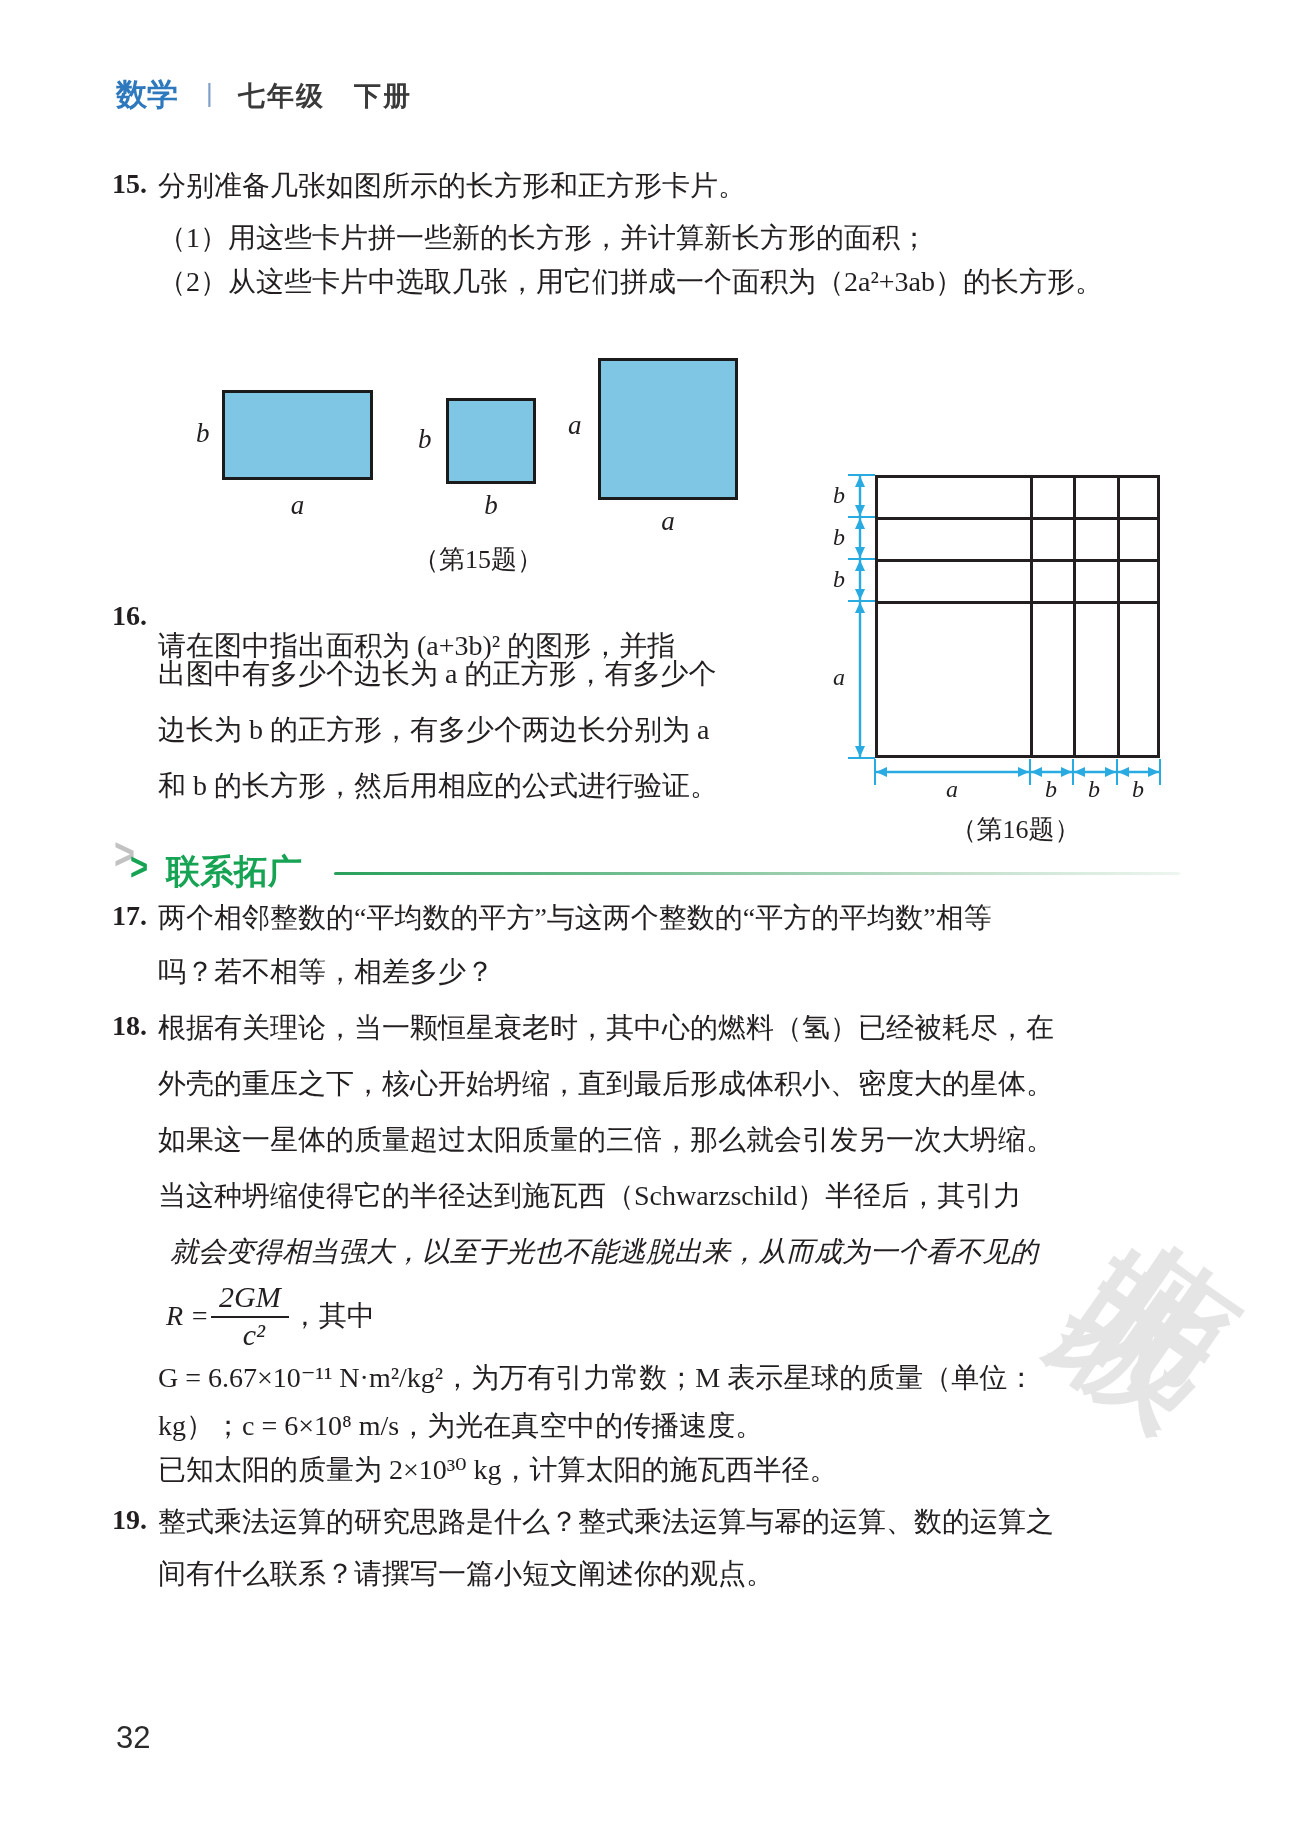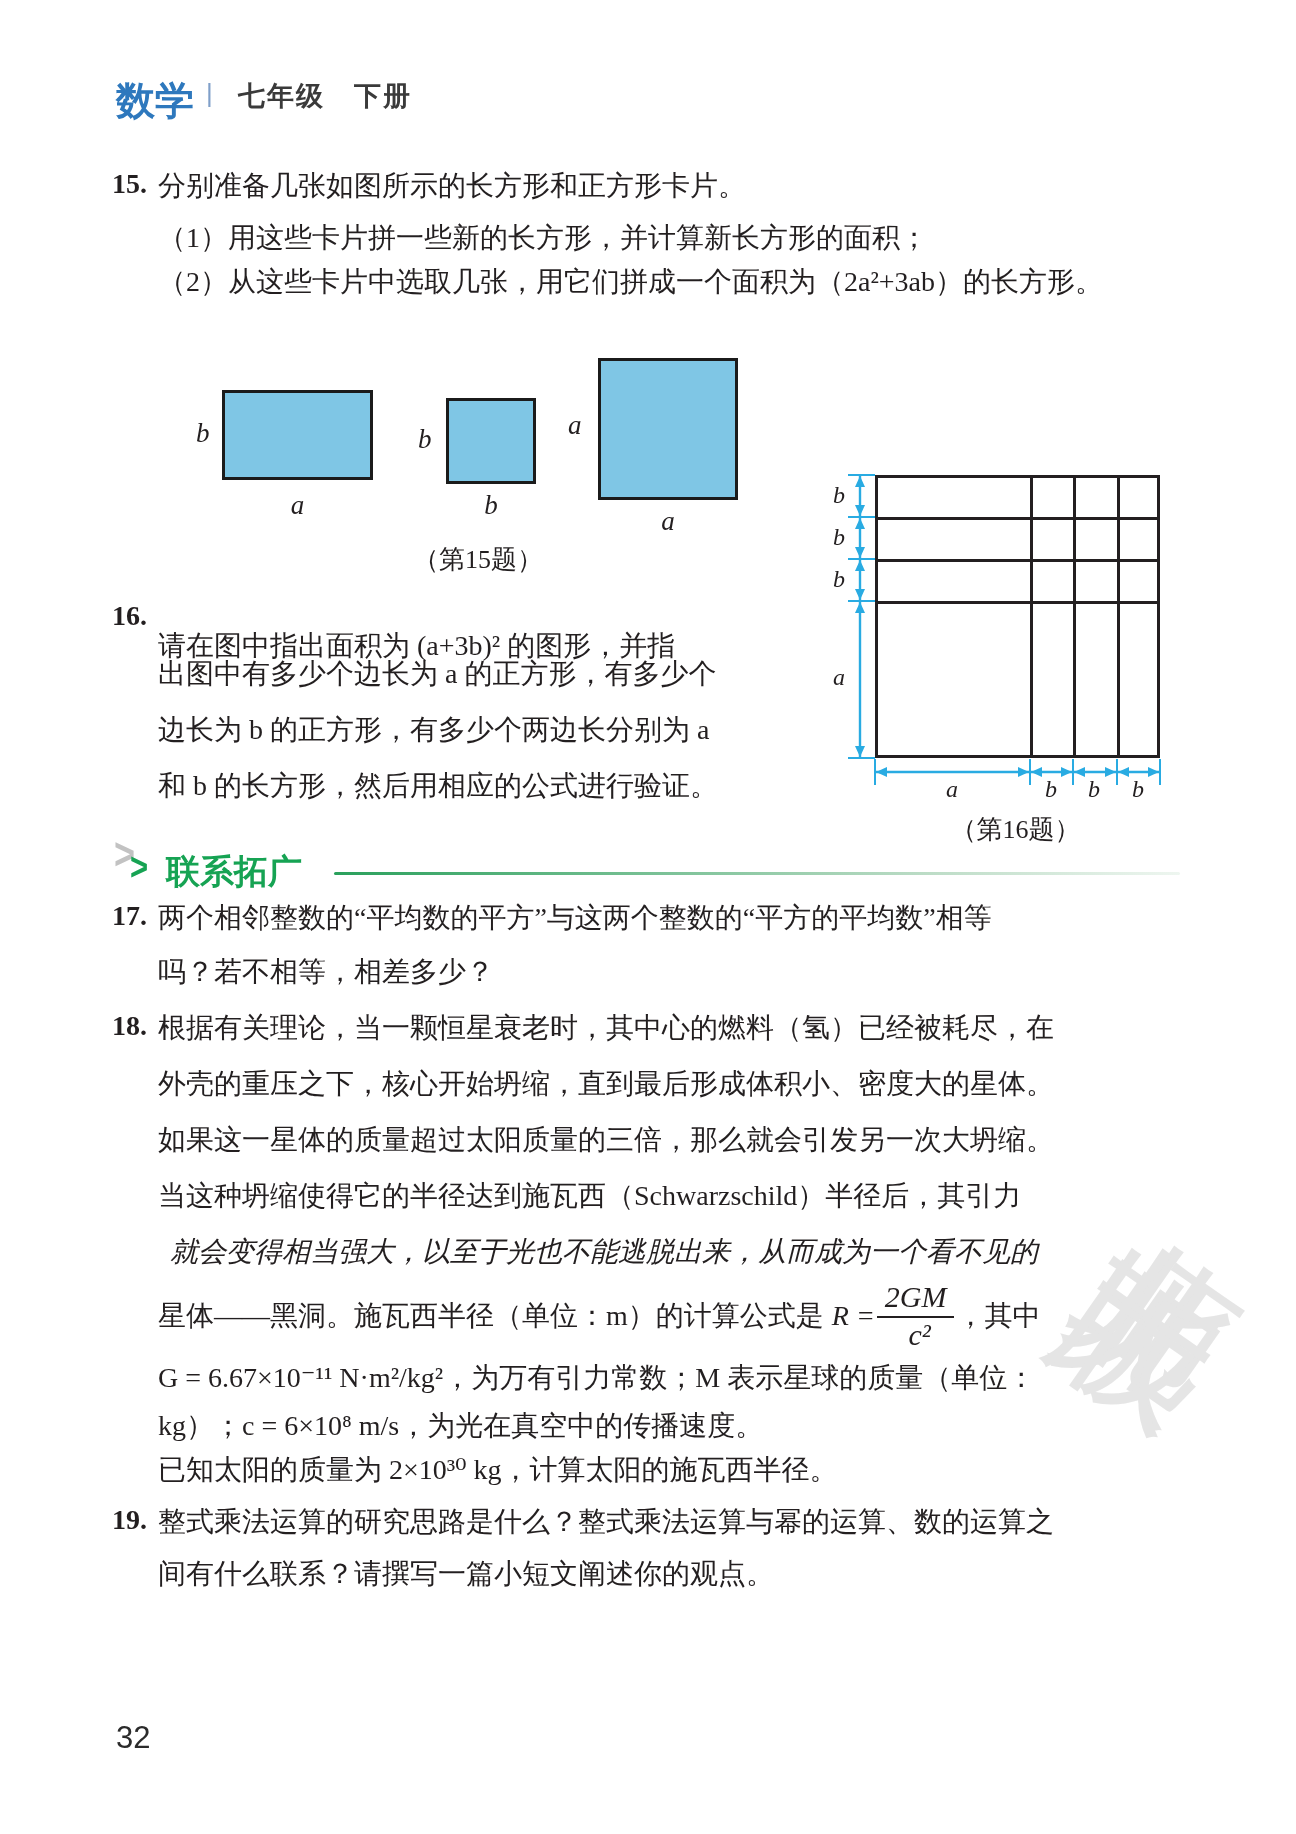--- a/index.html
+++ b/index.html
@@ -28,21 +28,21 @@
   }
   .pnum{
     position:absolute;
     font-size:28px;font-weight:700;
     font-family:"Liberation Serif","DejaVu Serif",serif;
   }
   
   .hdr-subject{
     position:absolute;left:116px;top:74px;
     font-family:Liberation Sans, sans-serif;
-    font-size:39px;font-weight:700;color:var(--header-blue);
+    font-size:31px;font-weight:700;color:var(--header-blue);
   }
   .hdr-div{
     position:absolute;left:206px;top:78px;
     font-size:26px;color:#7f9fc9;font-family:"Liberation Sans",sans-serif;
   }
   .hdr-grade{
     position:absolute;left:238px;top:78px;
     font-family:"Liberation Sans","DejaVu Sans",sans-serif;
     font-size:27px;font-weight:700;color:#3a3a3a;letter-spacing:2px;
   }
@@ -224,21 +224,20 @@
   <div class="line" style="left:158px;top:954px;">吗？若不相等，相差多少？</div>
 
   <div class="pnum" style="left:112px;top:1010px;">18.</div>
   <div class="line" style="left:158px;top:1010px;">根据有关理论，当一颗恒星衰老时，其中心的燃料（氢）已经被耗尽，在</div>
   <div class="line" style="left:158px;top:1066px;">外壳的重压之下，核心开始坍缩，直到最后形成体积小、密度大的星体。</div>
   <div class="line" style="left:158px;top:1122px;">如果这一星体的质量超过太阳质量的三倍，那么就会引发另一次大坍缩。</div>
   <div class="line" style="left:158px;top:1178px;">当这种坍缩使得它的半径达到施瓦西（Schwarzschild）半径后，其引力</div>
   <div class="line" style="left:170px;top:1234px;font-style:italic;">就会变得相当强大，以至于光也不能逃脱出来，从而成为一个看不见的</div>
 
   <div class="frow" style="top:1280px;height:72px;">
-    <span>星体——黑洞。施瓦西半径（单位：m）的计算公式是</span>
     <span class="mi">R =</span>
     <span class="frac">
       <span class="fnum">2GM</span>
       <span class="fden">c²</span>
     </span>
     <span>，其中</span>
   </div>
 
   <div class="line" style="left:158px;top:1360px;">G = 6.67×10⁻¹¹ N·m²/kg²，为万有引力常数；M 表示星球的质量（单位：</div>
   <div class="line" style="left:158px;top:1408px;">kg）；c = 6×10⁸ m/s，为光在真空中的传播速度。</div>

